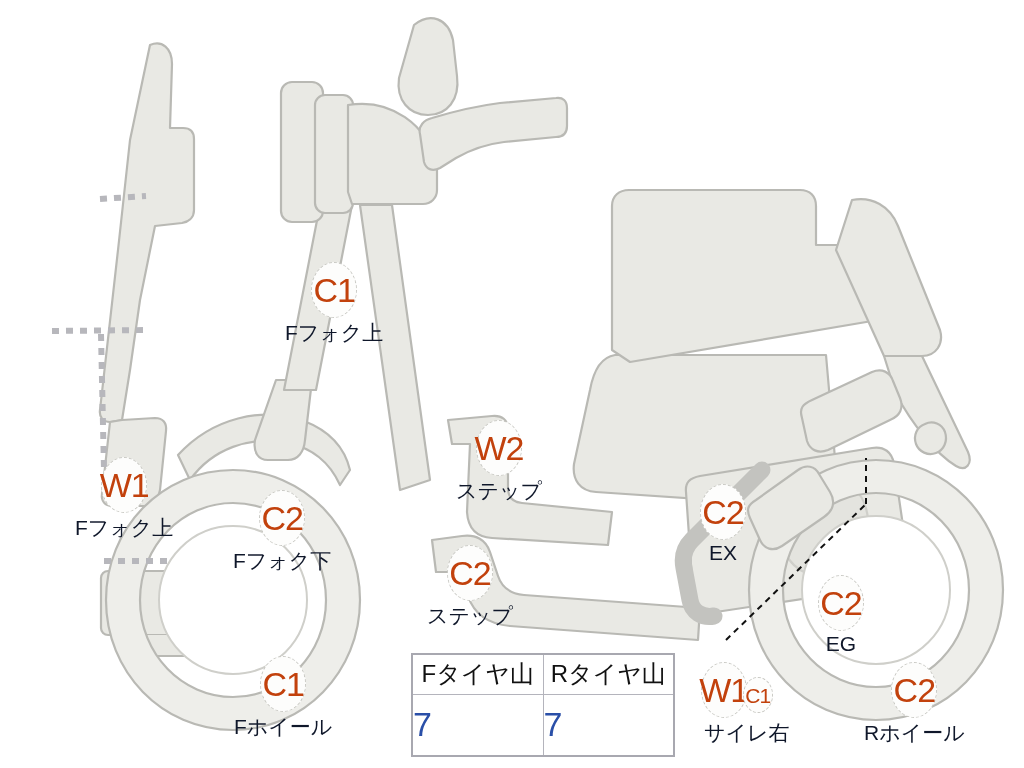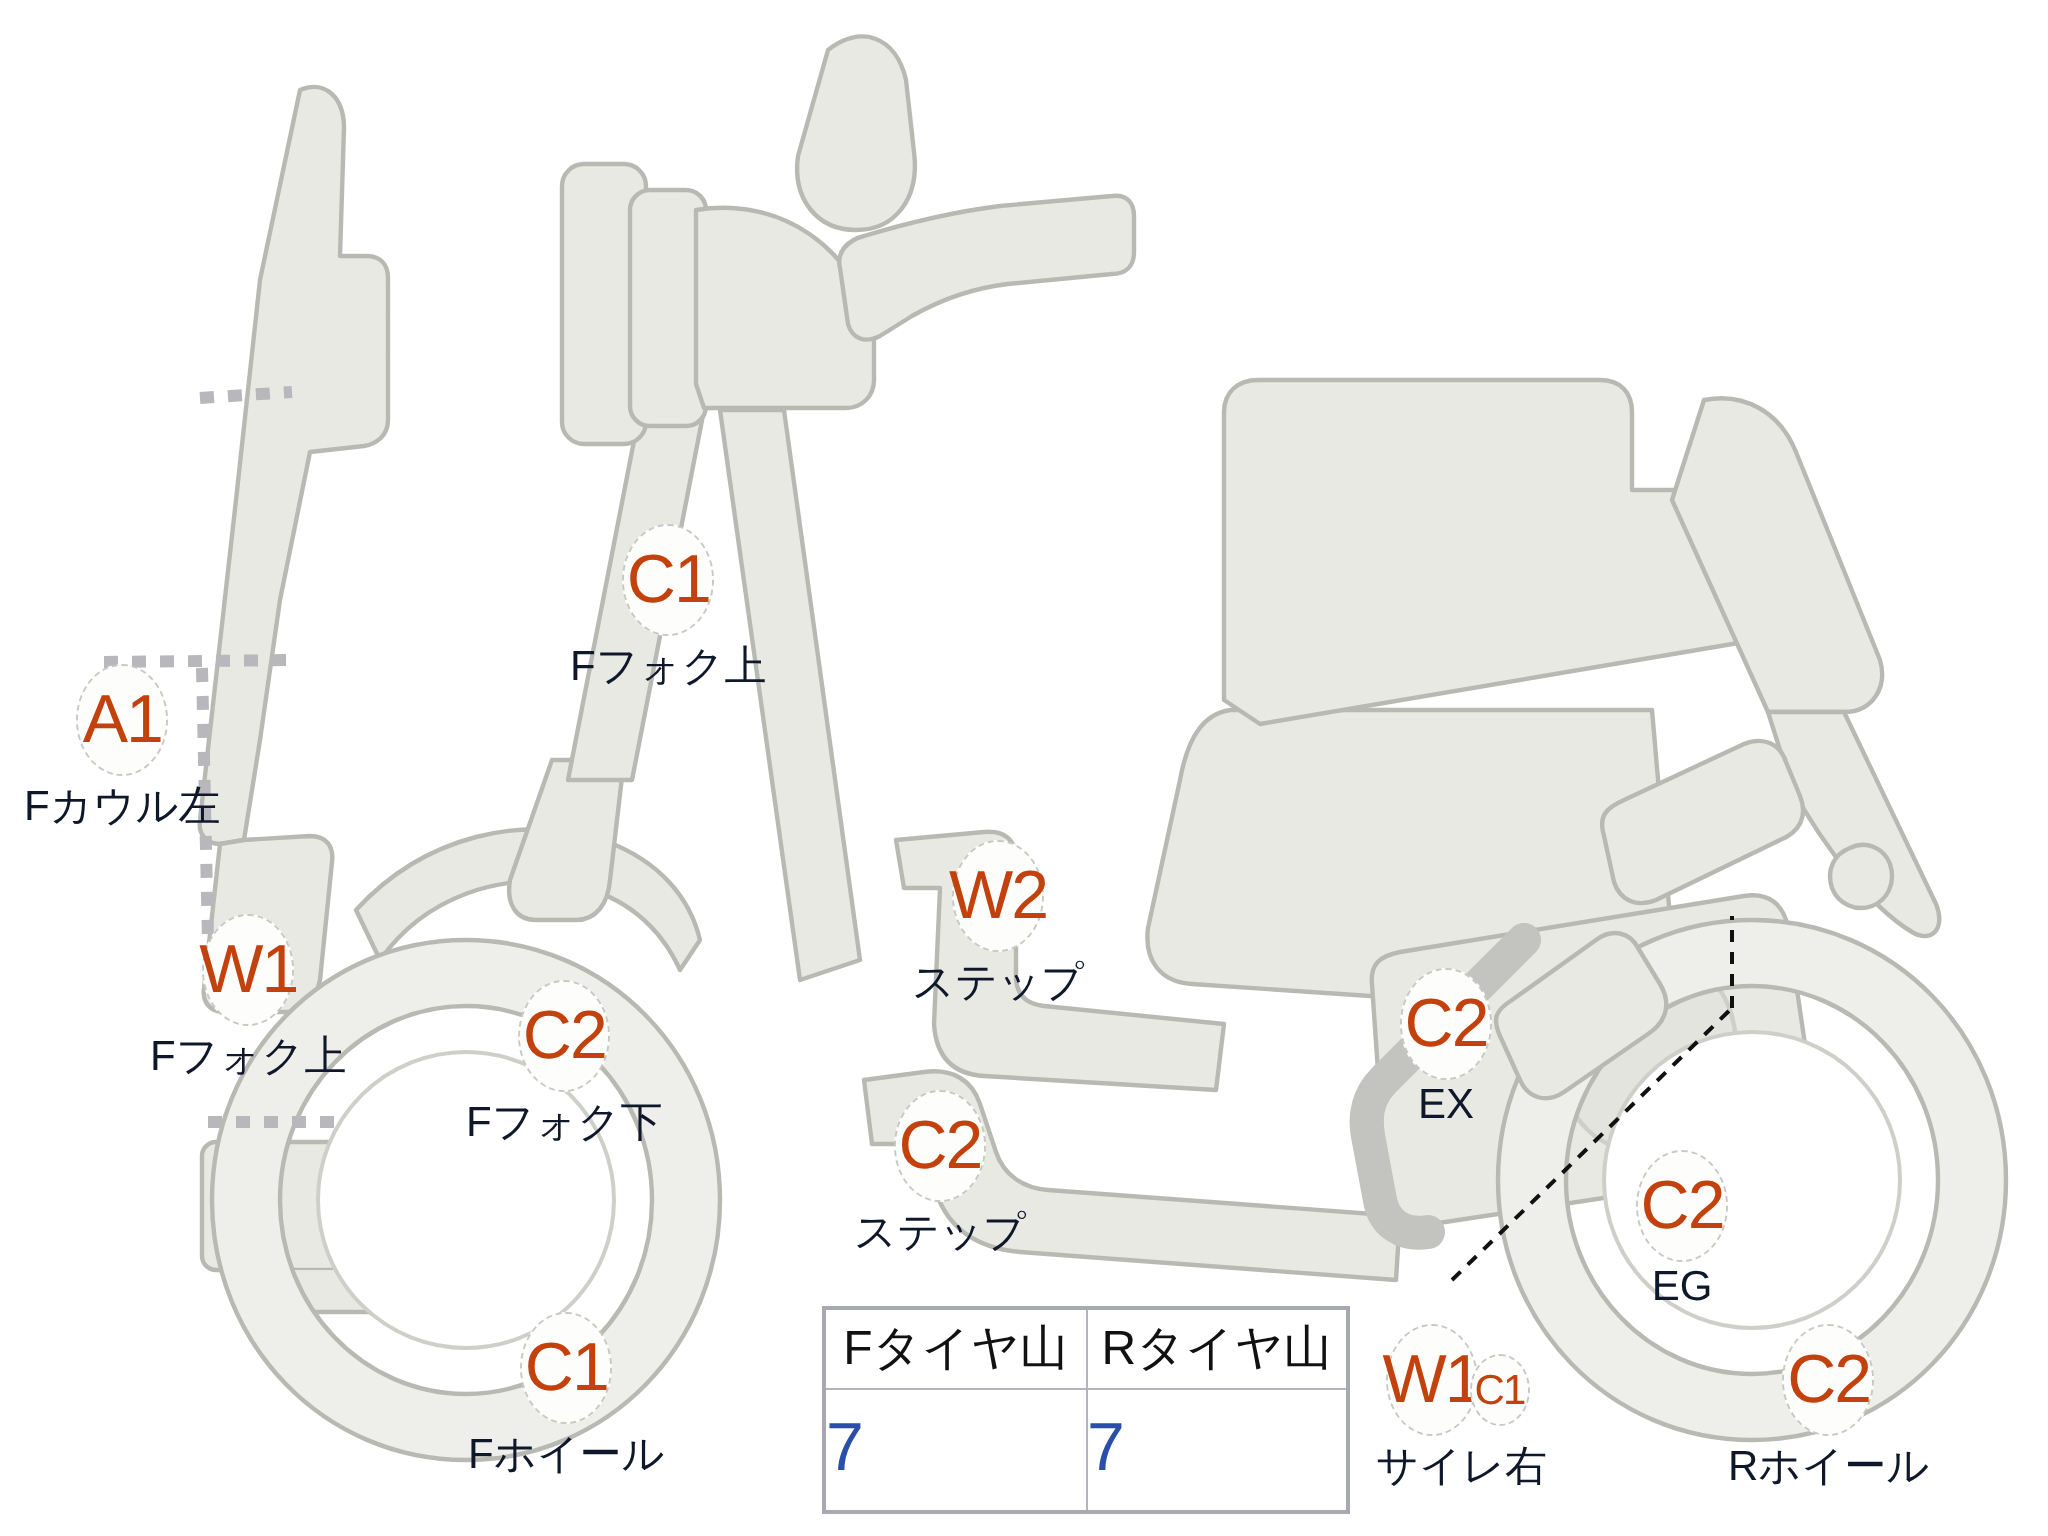--- a/index.html
+++ b/index.html
@@ -138,24 +138,20 @@
 
     <path d="M100 199 L146 196" stroke="#b7b7bc" stroke-width="6" stroke-dasharray="7 7" fill="none"></path>
     <path d="M52 331 L148 330" stroke="#b7b7bc" stroke-width="6" stroke-dasharray="7 7" fill="none"></path>
     <path d="M101 334 L104 470" stroke="#b7b7bc" stroke-width="6" stroke-dasharray="7 7" fill="none"></path>
     <path d="M104 561 L172 561" stroke="#b7b7bc" stroke-width="6" stroke-dasharray="7 7" fill="none"></path>
 
     <path d="M726 640 L866 504" stroke="#111" stroke-width="2" stroke-dasharray="6 5" fill="none"></path>
     <path d="M866 504 L866 458" stroke="#111" stroke-width="2" stroke-dasharray="6 5" fill="none"></path>
   </svg>
 
-  <div class="marker" style="left:12px;top:332px;">
-    <div class="badge">A1</div>
-    <div class="mlabel">Fカウル左</div>
-  </div>
 
   <div class="marker" style="left:75px;top:457px;">
     <div class="badge">W1</div>
     <div class="mlabel">Fフォク上</div>
   </div>
 
   <div class="marker" style="left:285px;top:262px;">
     <div class="badge">C1</div>
     <div class="mlabel">Fフォク上</div>
   </div>
@@ -188,21 +184,21 @@
   <div class="marker" style="left:818px;top:575px;">
     <div class="badge">C2</div>
     <div class="mlabel">EG</div>
   </div>
 
   <div class="marker" style="left:684px;top:662px;">
     <div style="display:flex;align-items:center;">
       <div class="badge">W1</div>
       <div class="badge small" style="margin-left:-4px;margin-top:10px;">C1</div>
     </div>
-    <div class="mlabel" style="margin-left:4px;font-family:Liberation Serif, serif;">サイレ右</div>
+    <div class="mlabel" style="margin-left:20px;font-family:Liberation Serif, serif;">サイレ右</div>
   </div>
 
   <div class="marker" style="left:864px;top:662px;">
     <div class="badge">C2</div>
     <div class="mlabel">Rホイール</div>
   </div>
 
   <table id="tyre-table">
     <tbody>
         <tr>

